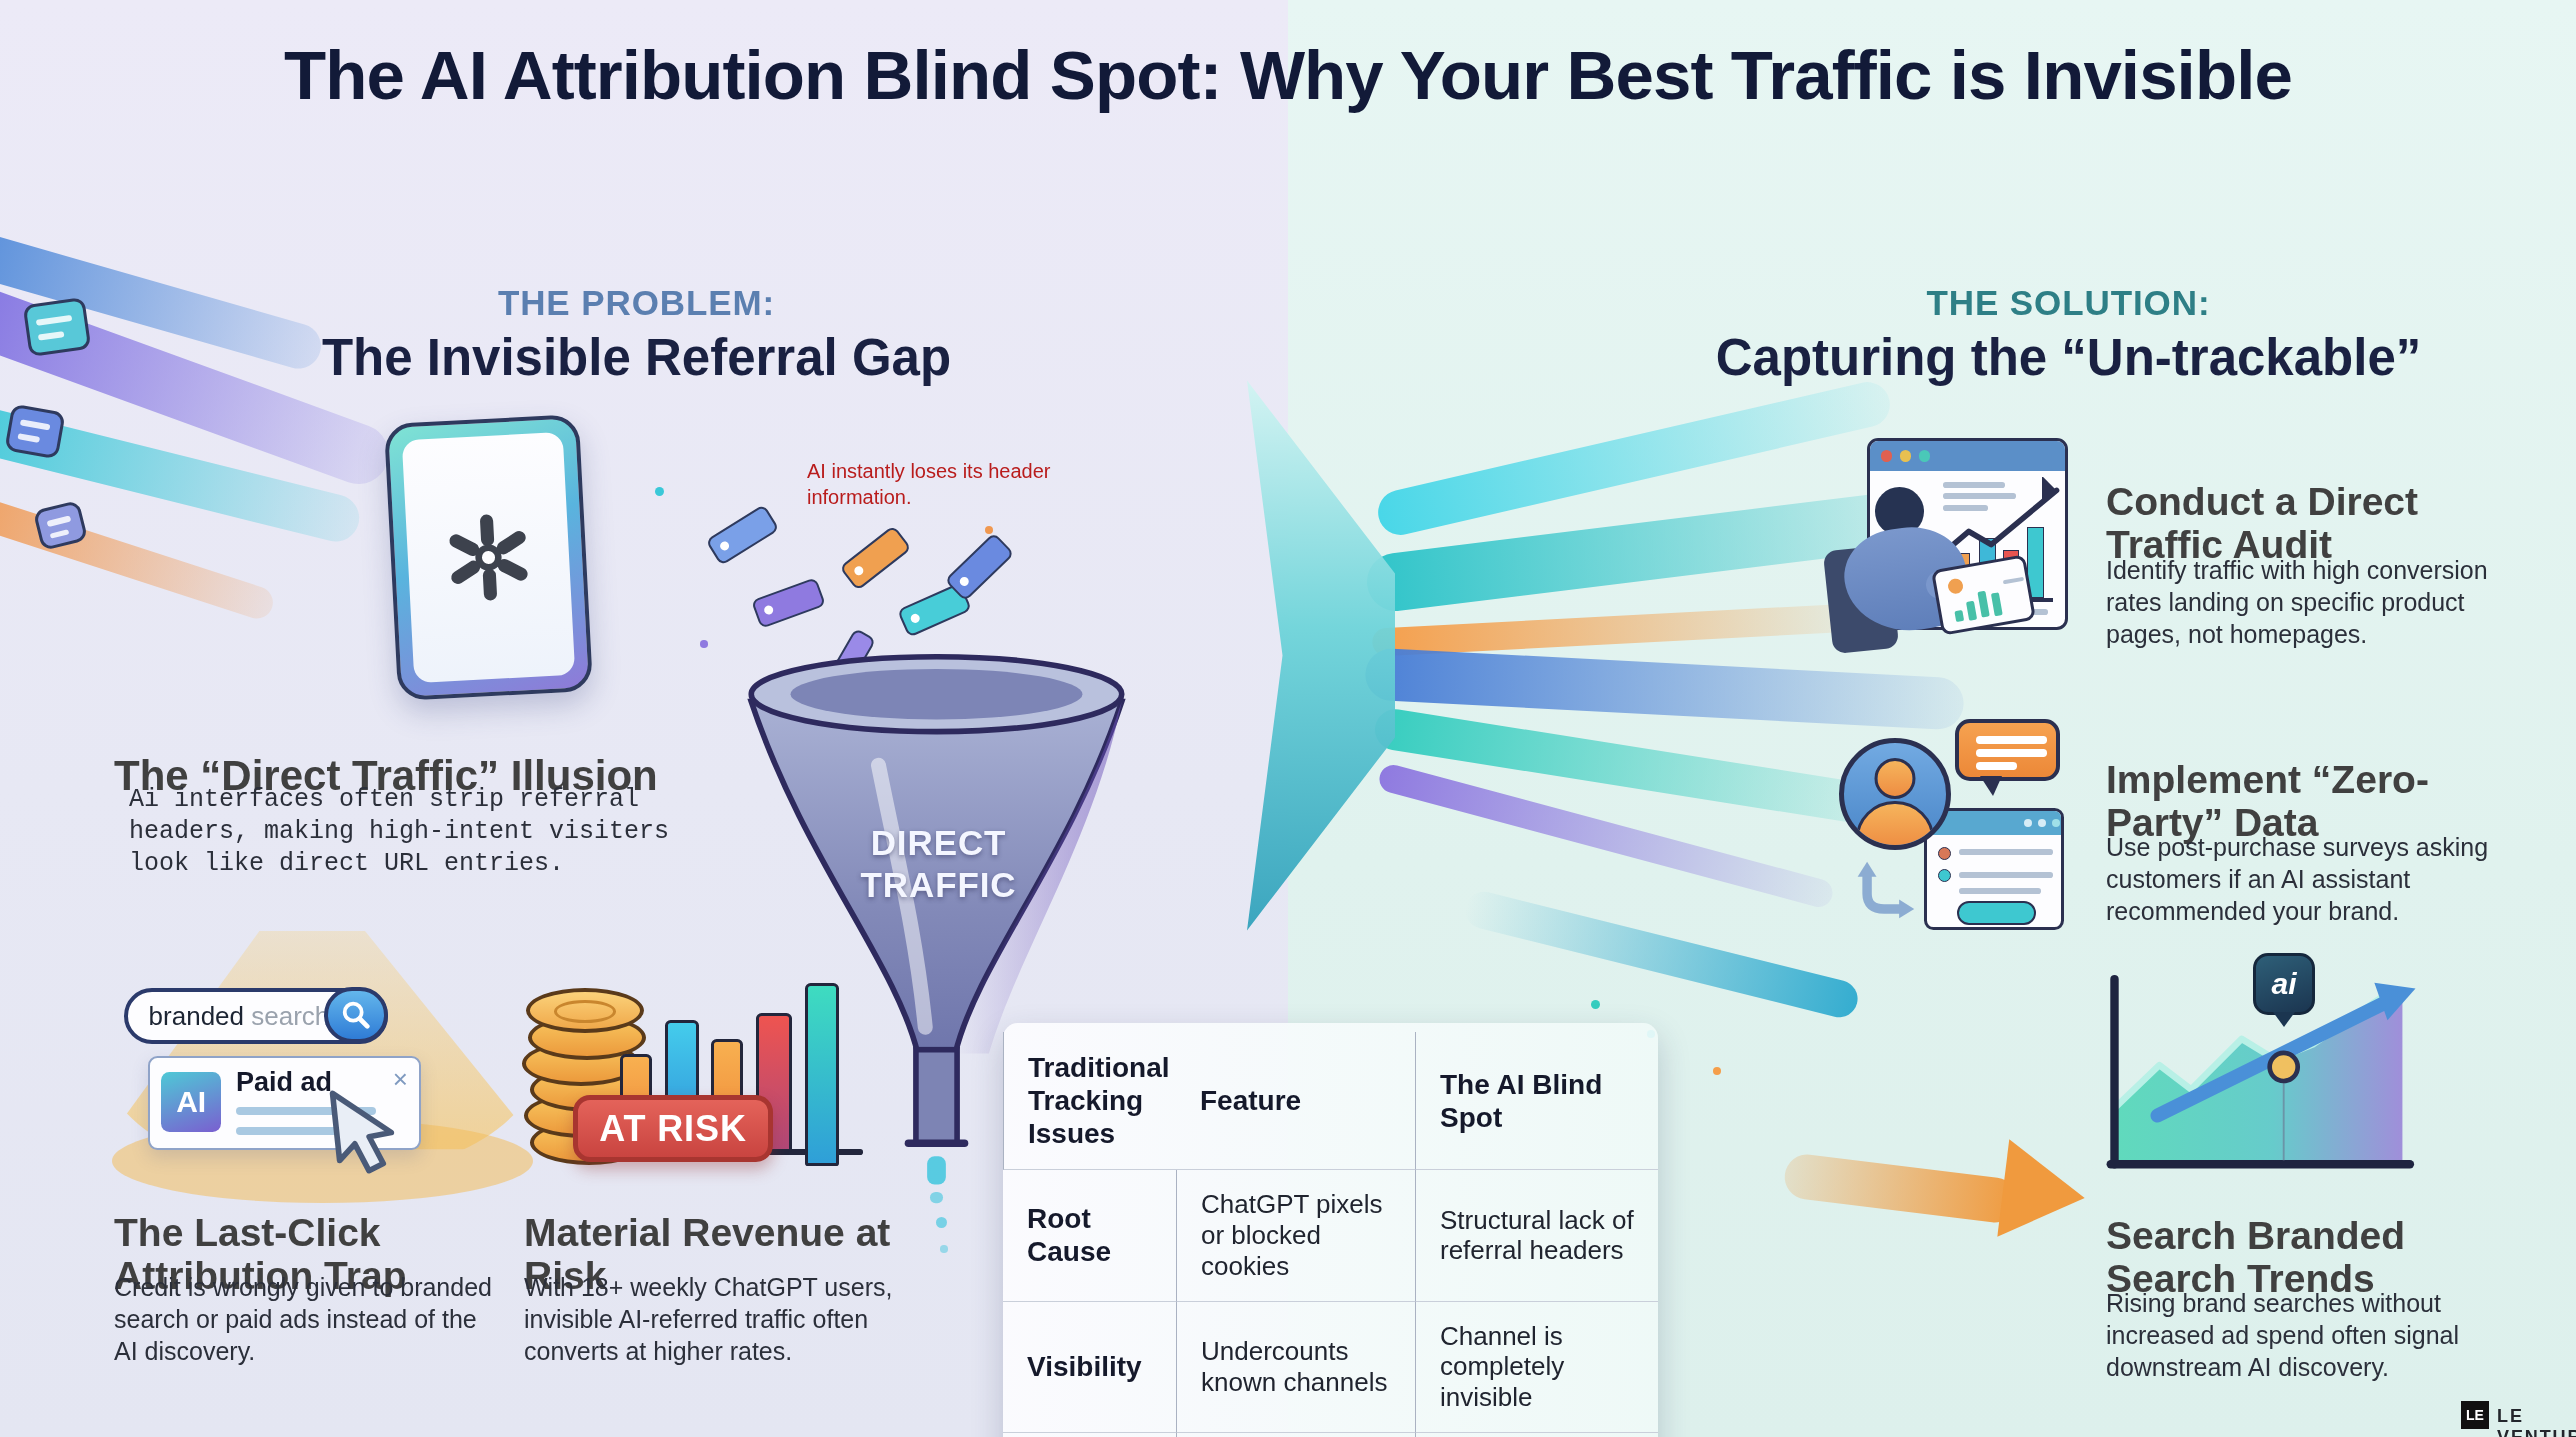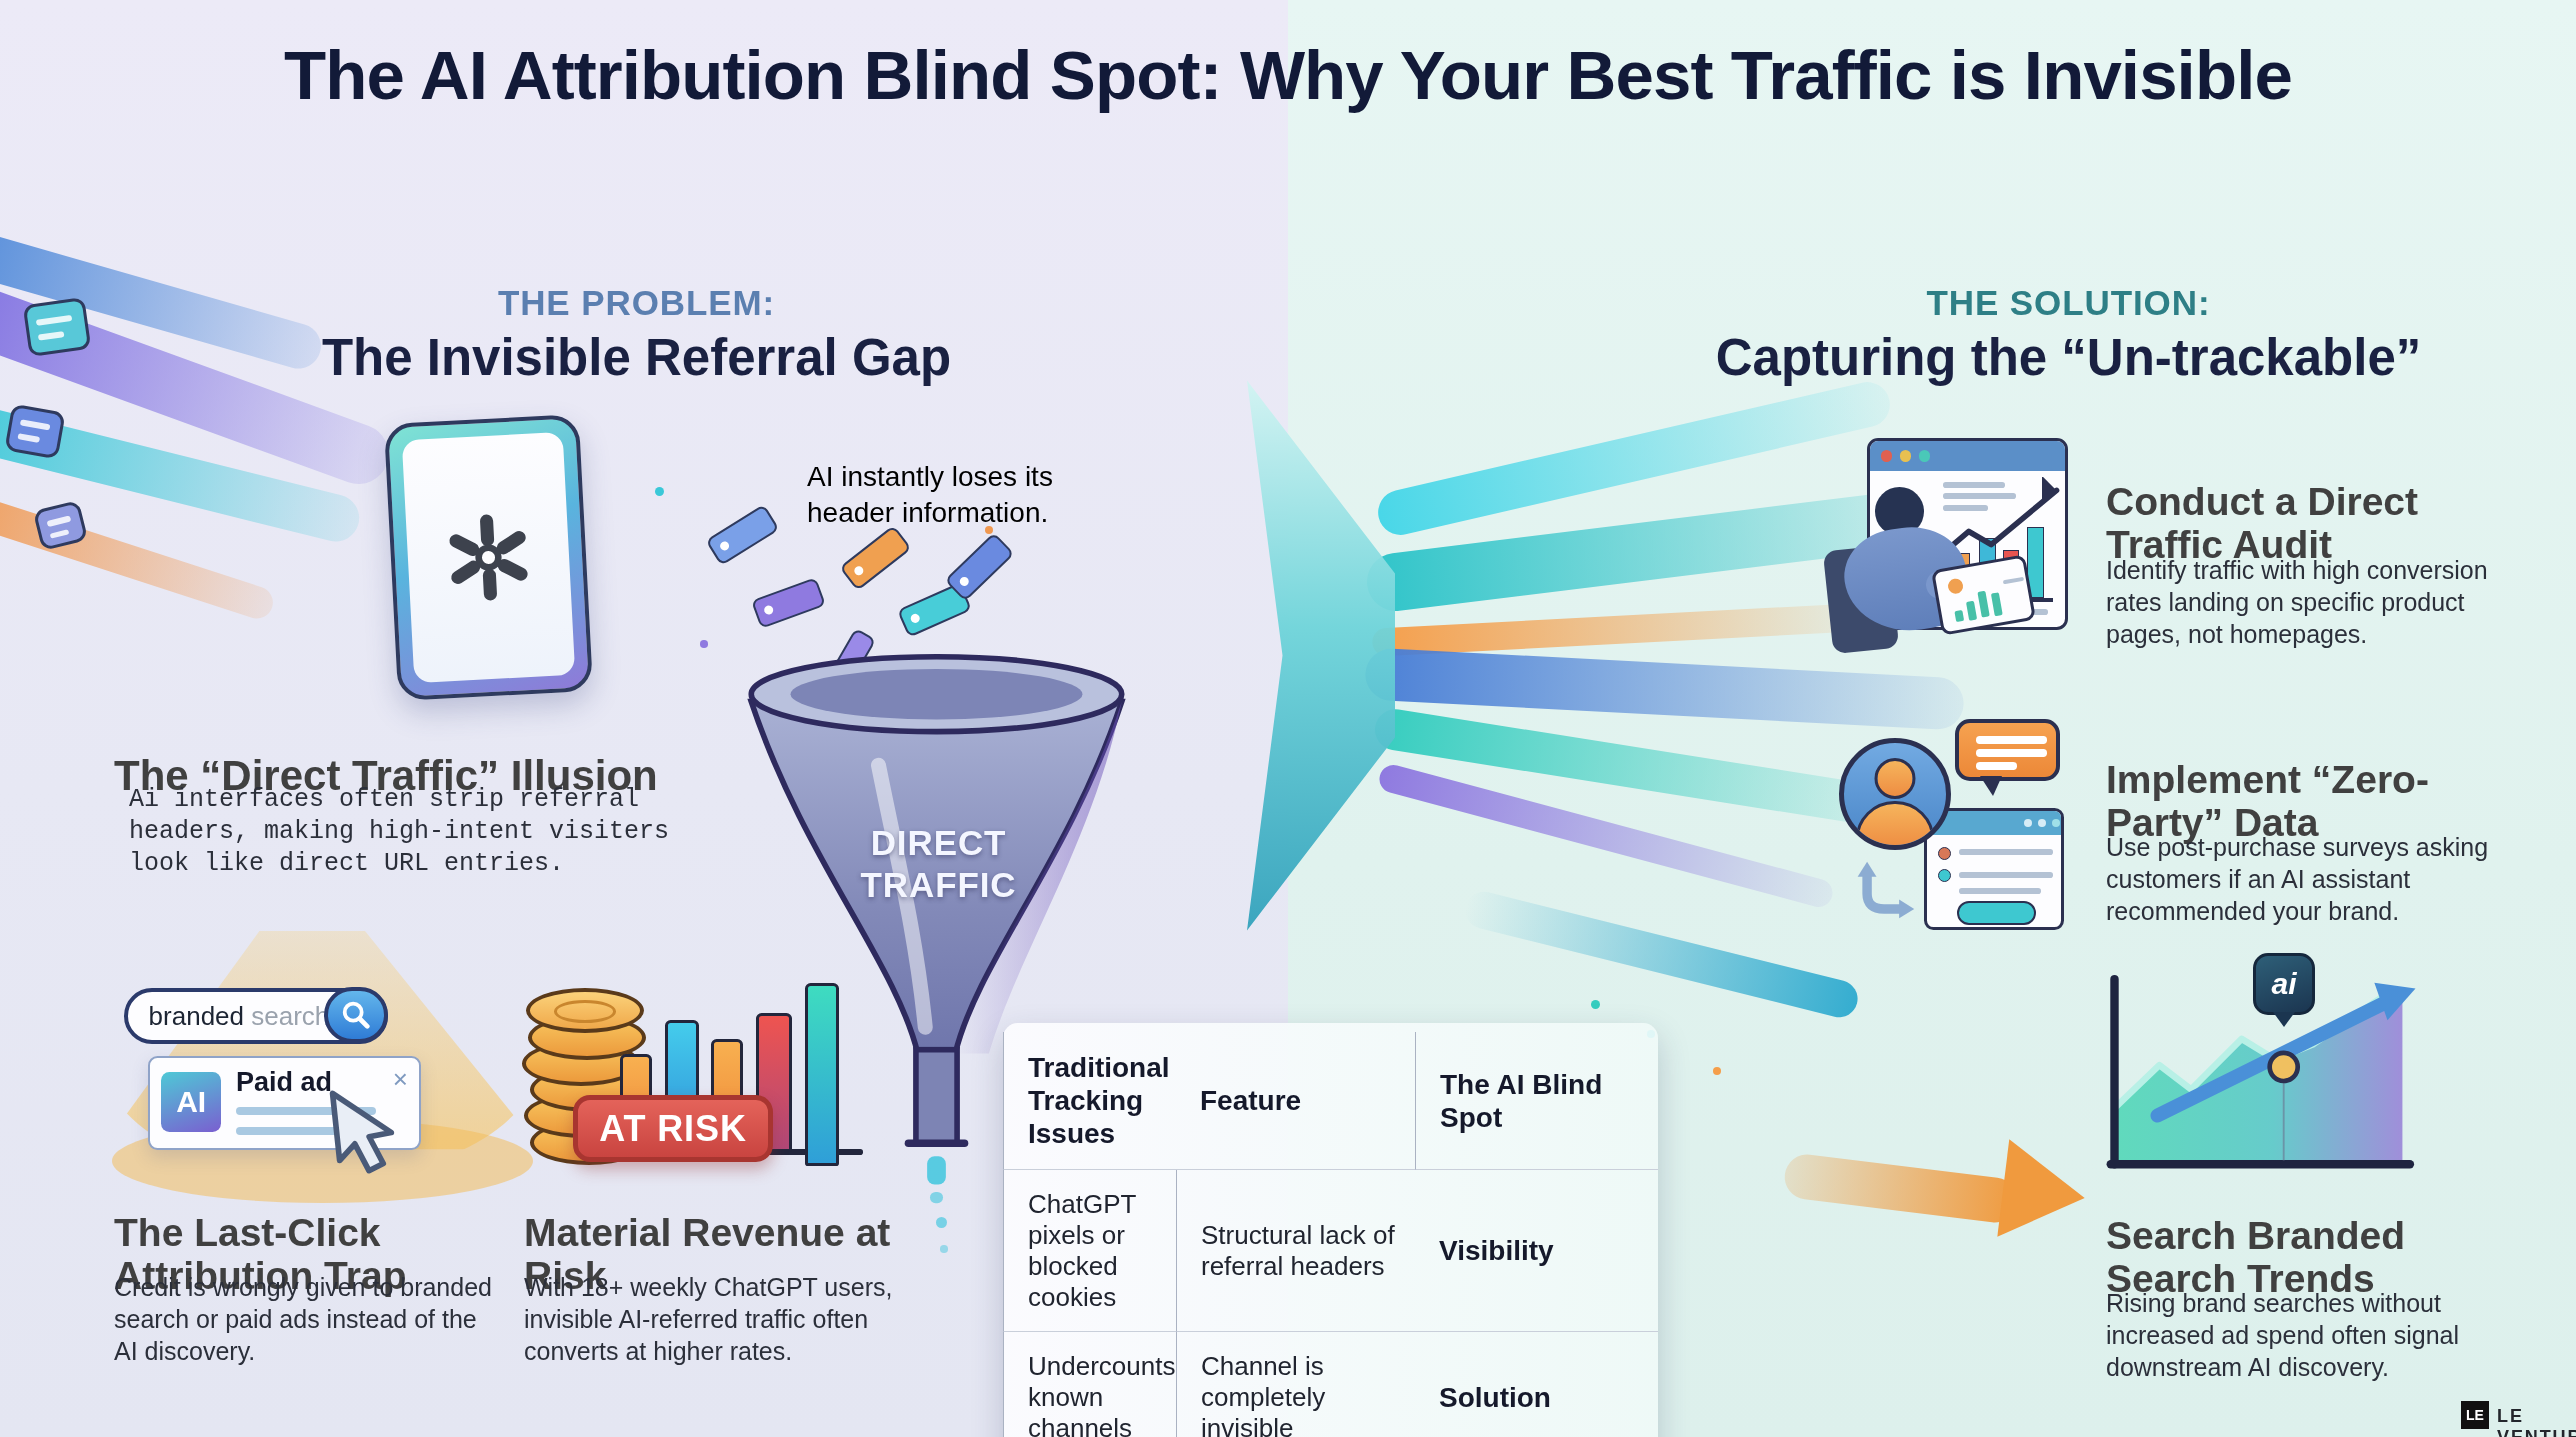--- a/index.html
+++ b/index.html
@@ -179,21 +179,21 @@
         <rect x="-7" y="-46" width="14" height="34" rx="7" transform="rotate(180)"></rect>
         <rect x="-7" y="-46" width="14" height="34" rx="7" transform="rotate(240)"></rect>
         <rect x="-7" y="-46" width="14" height="34" rx="7" transform="rotate(300)"></rect>
         <circle r="14" fill="#3d424d"></circle>
           <circle r="7" fill="#fdfdff"></circle>
       </g>
     </svg>
   </div>
 </div>
 
-<div class="abs body-text" style="left:807px;top:459px;width:309px;font-size:28px;color:#000000;">AI instantly loses its header information.</div>
+<div class="abs body-text" style="left:807px;top:459px;width:309px;font-size:20px;color:#b91c1c;">AI instantly loses its header information.</div>
 
 <div>
   <div class="tag" style="left:708px;top:520px;background:#7aa0e8;transform:rotate(-32deg);"></div>
   <div class="tag" style="left:754px;top:588px;background:#8f7ae0;transform:rotate(-20deg);"></div>
   <div class="tag" style="left:841px;top:543px;background:#f0a050;transform:rotate(-38deg);"></div>
   <div class="tag" style="left:900px;top:595px;background:#48cdd8;transform:rotate(-24deg);"></div>
   <div class="tag" style="left:945px;top:552px;background:#6a8ae0;transform:rotate(-44deg);"></div>
   <div class="tag" style="left:824px;top:646px;width:56px;height:24px;background:#9a8ae8;transform:rotate(-60deg);"></div>
 </div>
 
@@ -298,20 +298,21 @@
   <div class="dot" style="left:1591px;top:1000px;width:9.4px;height:9.4px;background:#35cdbf;"></div>
   <div class="dot" style="left:1647px;top:1030px;width:7.5px;height:7.5px;background:#49d7e8;"></div>
   <div class="dot" style="left:1713px;top:1067px;width:8.4px;height:8.4px;background:#f59e4a;"></div>
 </div>
 
 <div class="abs cmp-table">
   <div class="cmp-cell head c2">Traditional Tracking Issues</div>
   <div class="cmp-cell head c1">Feature</div>
   <div class="cmp-cell head c3">The AI Blind Spot</div>
 
+  <div class="cmp-cell label c1">Root Cause</div>
   <div class="cmp-cell c2">ChatGPT pixels or blocked cookies</div>
   <div class="cmp-cell c3">Structural lack of referral headers</div>
 
   <div class="cmp-cell label c1">Visibility</div>
   <div class="cmp-cell c2">Undercounts known channels</div>
   <div class="cmp-cell c3">Channel is completely invisible</div>
 
   <div class="cmp-cell label c1 last">Solution</div>
   <div class="cmp-cell c2 last">Technical audit/pixel fix</div>
   <div class="cmp-cell c3 last">Strategic behavioral &amp; survey data</div>

